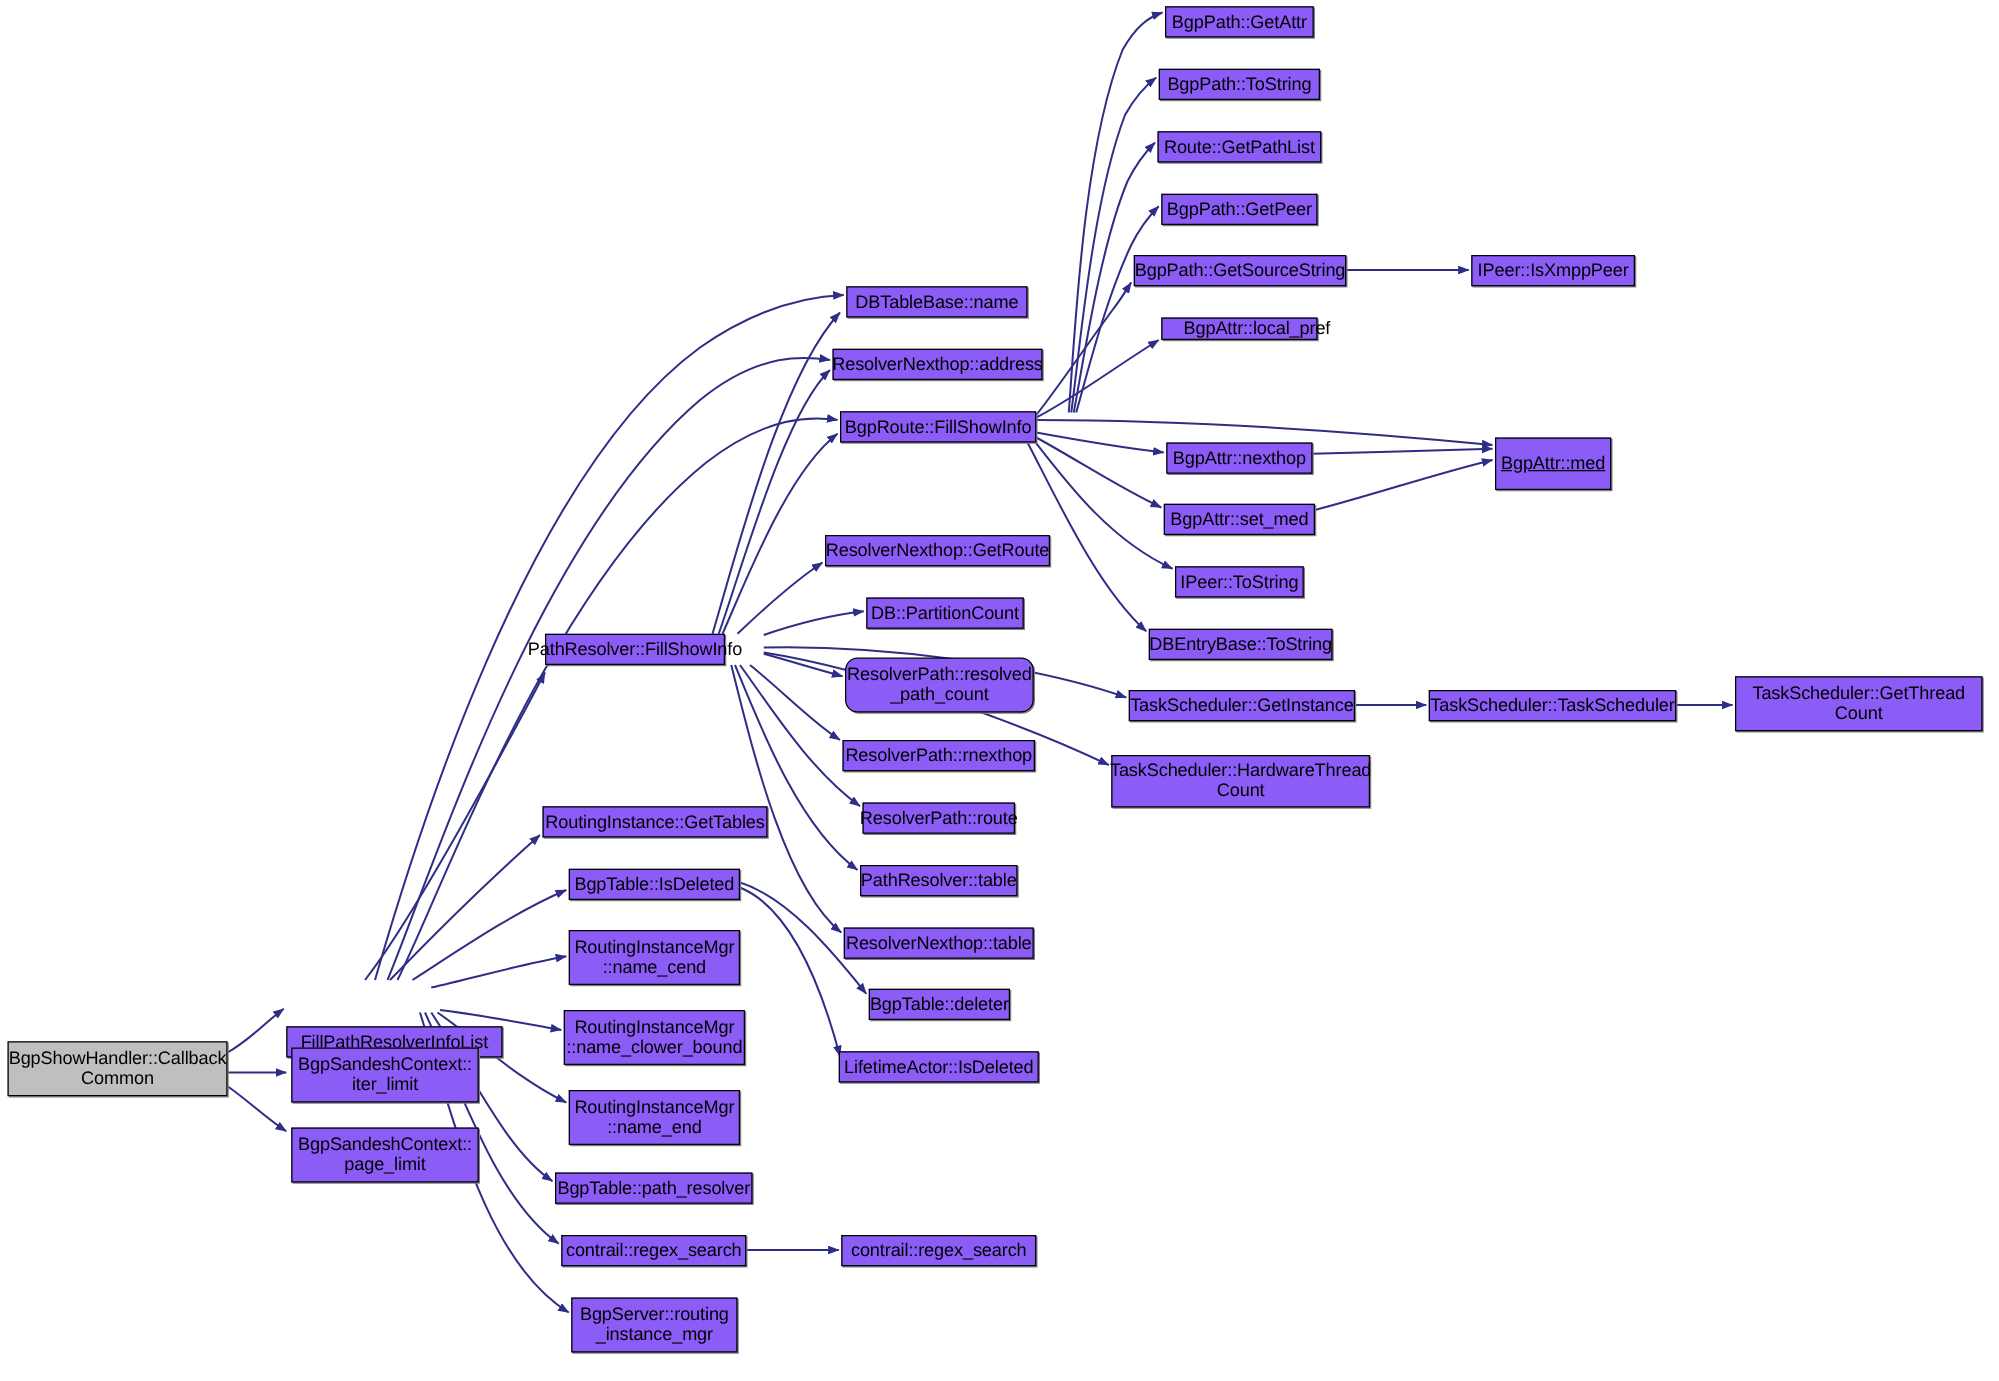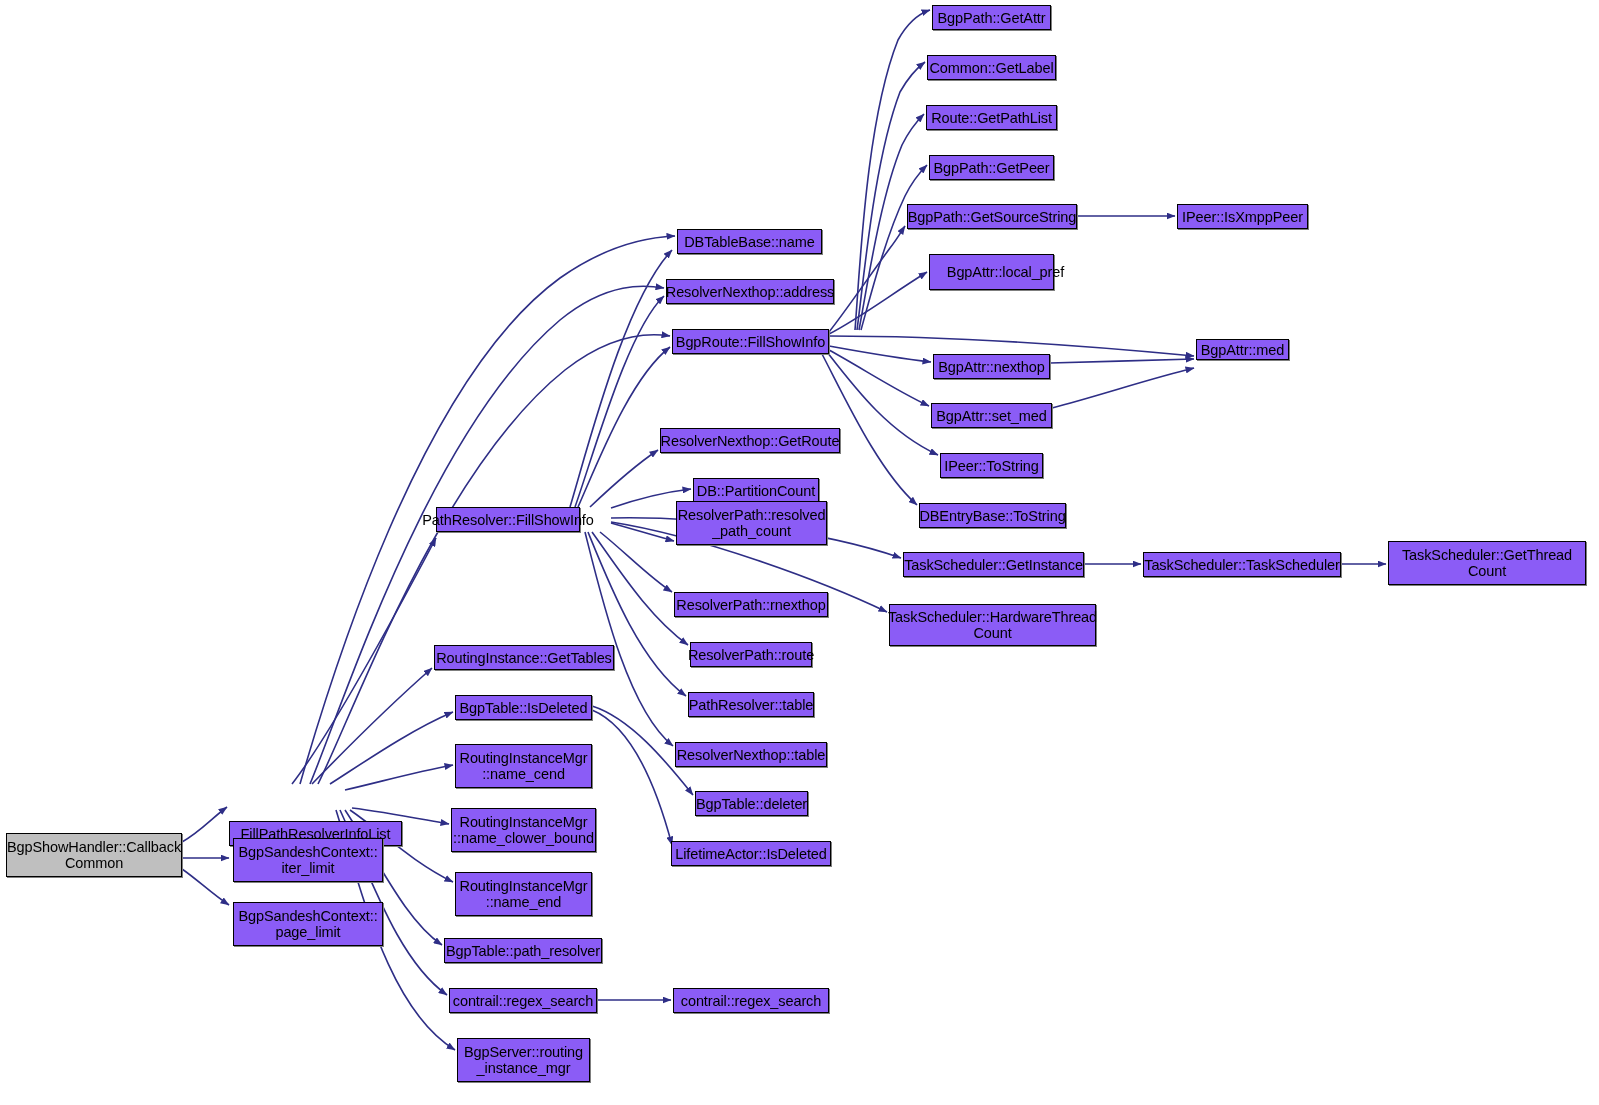--- a/index.html
+++ b/index.html
@@ -125,41 +125,41 @@
 ::name_end</div>
       <div class="node" style="left: 444px; top: 938px; width: 158px; height: 25px;">BgpTable::path_resolver</div>
       <div class="node" style="left: 449px; top: 988px; width: 148px; height: 25px;">contrail::regex_search</div>
       <div class="node" style="left: 457px; top: 1038px; width: 133px; height: 44px;">BgpServer::routing
 _instance_mgr</div>
       <div class="node" style="left: 677px; top: 229px; width: 145px; height: 25px;">DBTableBase::name</div>
       <div class="node" style="left: 666px; top: 279px; width: 168px; height: 25px;">ResolverNexthop::address</div>
       <div class="node" style="left: 672px; top: 329px; width: 157px; height: 25px;">BgpRoute::FillShowInfo</div>
       <div class="node" style="left: 660px; top: 428px; width: 180px; height: 25px;">ResolverNexthop::GetRoute</div>
       <div class="node" style="left: 693px; top: 478px; width: 126px; height: 25px;">DB::PartitionCount</div>
-      <div class="node" style="left: 676px; top: 501px; width: 151px; height: 44px;">ResolverPath::resolved
+      <div class="node" style="left: 676px; top: 526px; width: 151px; height: 44px; border-radius: 10px;">ResolverPath::resolved
 _path_count</div>
       <div class="node" style="left: 674px; top: 592px; width: 154px; height: 25px;">ResolverPath::rnexthop</div>
       <div class="node" style="left: 690px; top: 642px; width: 122px; height: 25px;">ResolverPath::route</div>
       <div class="node" style="left: 688px; top: 692px; width: 126px; height: 25px;">PathResolver::table</div>
       <div class="node" style="left: 675px; top: 742px; width: 152px; height: 25px;">ResolverNexthop::table</div>
       <div class="node" style="left: 695px; top: 791px; width: 113px; height: 25px;">BgpTable::deleter</div>
       <div class="node" style="left: 671px; top: 841px; width: 160px; height: 25px;">LifetimeActor::IsDeleted</div>
       <div class="node" style="left: 932px; top: 5px; width: 119px; height: 25px;">BgpPath::GetAttr</div>
-      <div class="node" style="left: 927px; top: 55px; width: 129px; height: 25px;">Common::GetLabel</div>
+      <div class="node" style="left: 927px; top: 55px; width: 129px; height: 25px;">BgpPath::ToString</div>
       <div class="node" style="left: 926px; top: 105px; width: 131px; height: 25px;">Route::GetPathList</div>
       <div class="node" style="left: 929px; top: 155px; width: 125px; height: 25px;">BgpPath::GetPeer</div>
       <div class="node" style="left: 907px; top: 204px; width: 170px; height: 25px;">BgpPath::GetSourceString</div>
-      <div class="node" style="left: 929px; top: 254px; width: 125px; height: 36px; padding-left: 28px;">BgpAttr::local_pref</div>
+      <div class="node" style="left: 929px; top: 254px; width: 125px; height: 18px; padding-left: 28px;">BgpAttr::local_pref</div>
       <div class="node" style="left: 933px; top: 354px; width: 117px; height: 25px;">BgpAttr::nexthop</div>
       <div class="node" style="left: 931px; top: 403px; width: 121px; height: 25px;">BgpAttr::set_med</div>
       <div class="node" style="left: 940px; top: 453px; width: 103px; height: 25px;">IPeer::ToString</div>
       <div class="node" style="left: 919px; top: 503px; width: 147px; height: 25px;">DBEntryBase::ToString</div>
       <div class="node" style="left: 903px; top: 552px; width: 181px; height: 25px;">TaskScheduler::GetInstance</div>
       <div class="node" style="left: 889px; top: 604px; width: 207px; height: 42px;">TaskScheduler::HardwareThread
 Count</div>
       <div class="node" style="left: 1177px; top: 204px; width: 131px; height: 25px;">IPeer::IsXmppPeer</div>
-      <div class="node" style="left: 1196px; top: 339px; width: 93px; height: 21px;">BgpAttr::med</div>
+      <div class="node" style="left: 1196px; top: 350px; width: 93px; height: 42px; text-decoration: underline;">BgpAttr::med</div>
       <div class="node" style="left: 1143px; top: 552px; width: 198px; height: 25px; text-align: right;">TaskScheduler::TaskScheduler</div>
       <div class="node" style="left: 1388px; top: 541px; width: 198px; height: 44px;">TaskScheduler::GetThread
 Count</div>
       <div class="node" style="left: 673px; top: 988px; width: 156px; height: 25px;">contrail::regex_search</div>
     </div>
 </div>
 
 </body></html>

